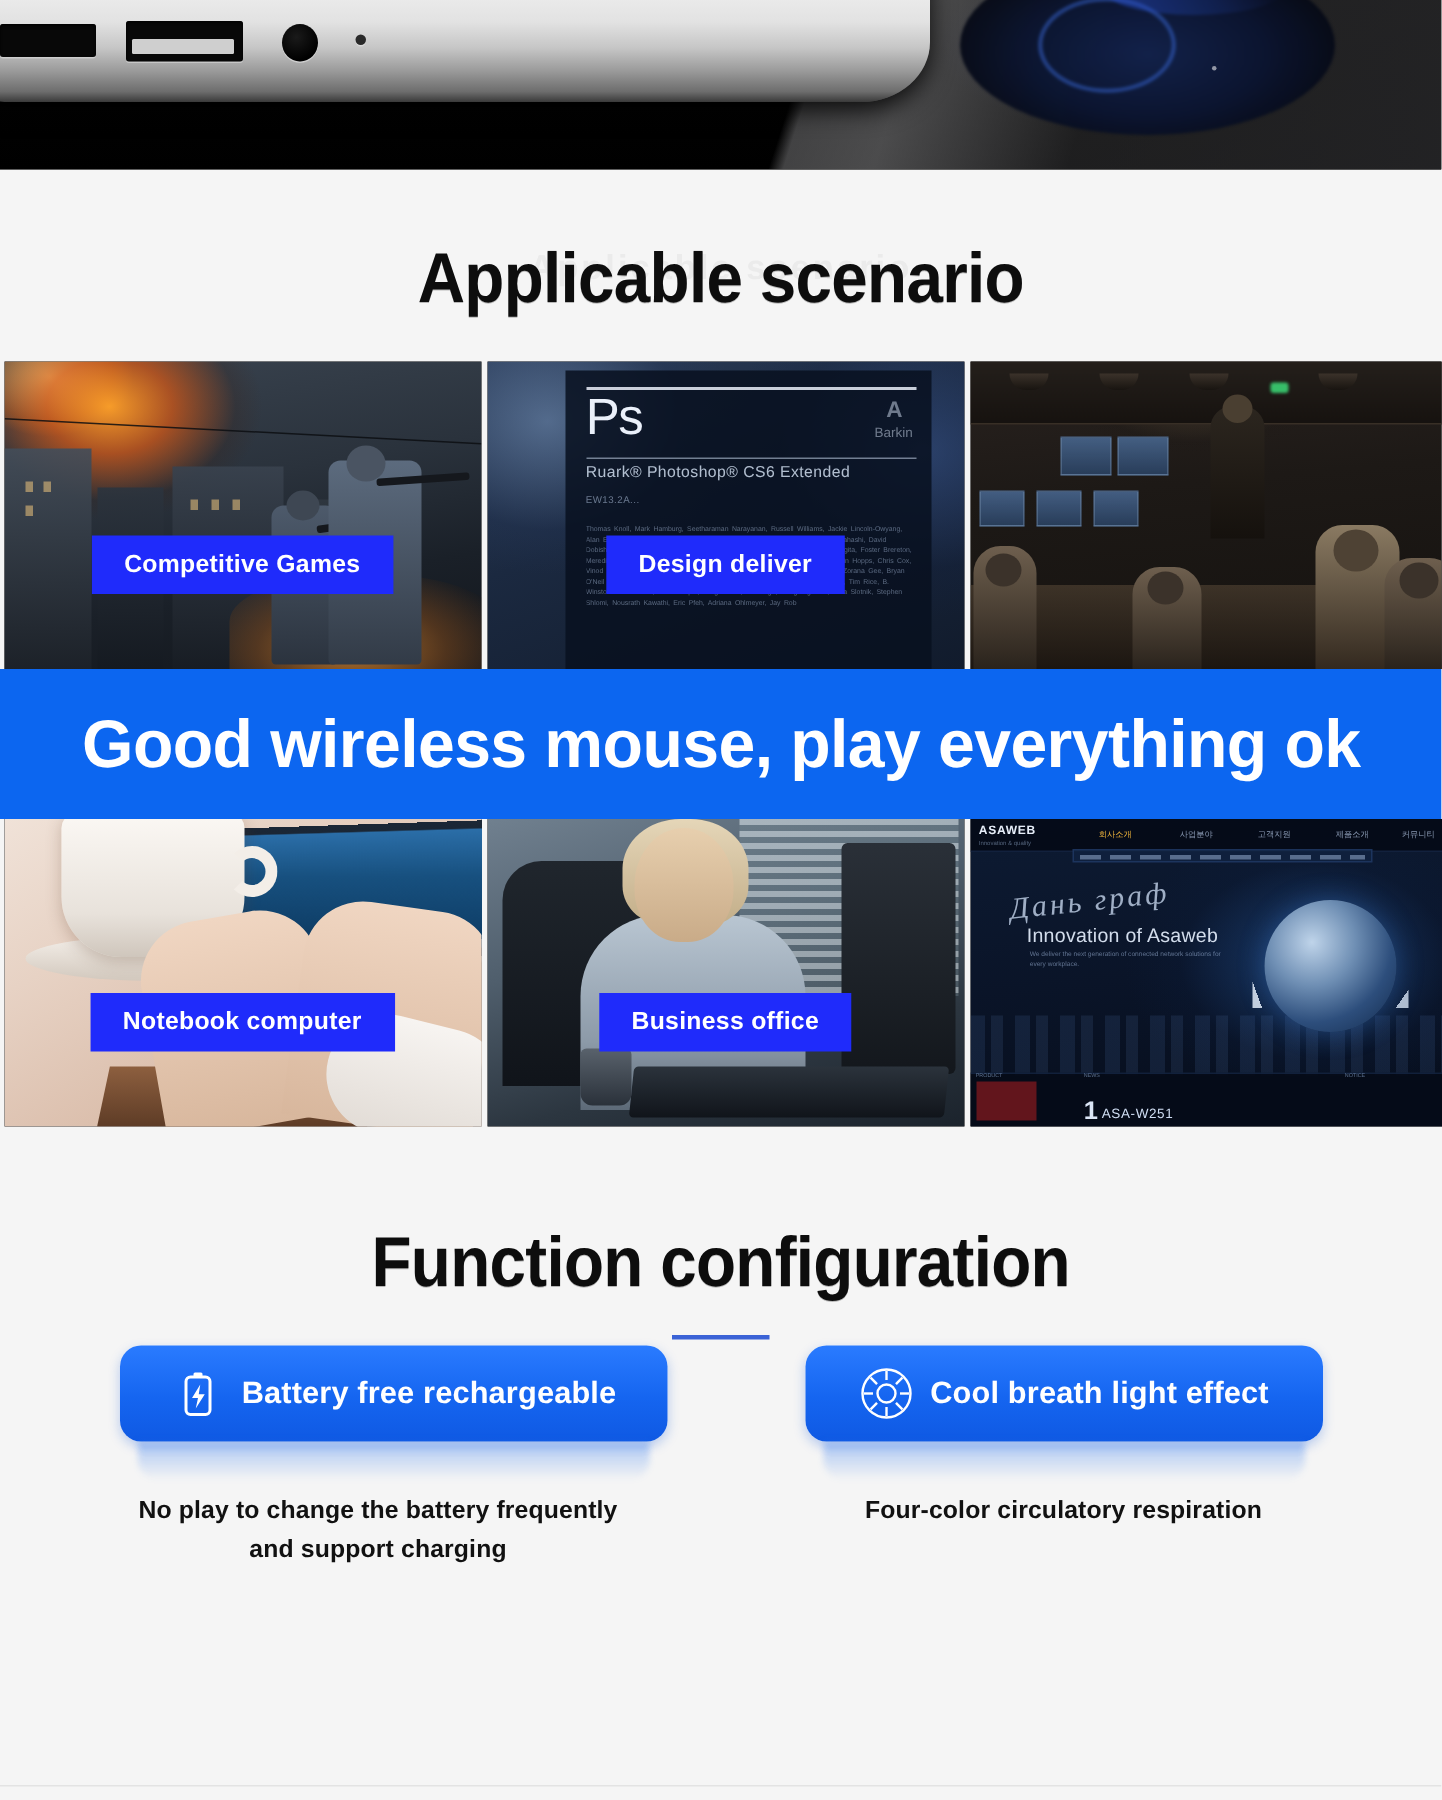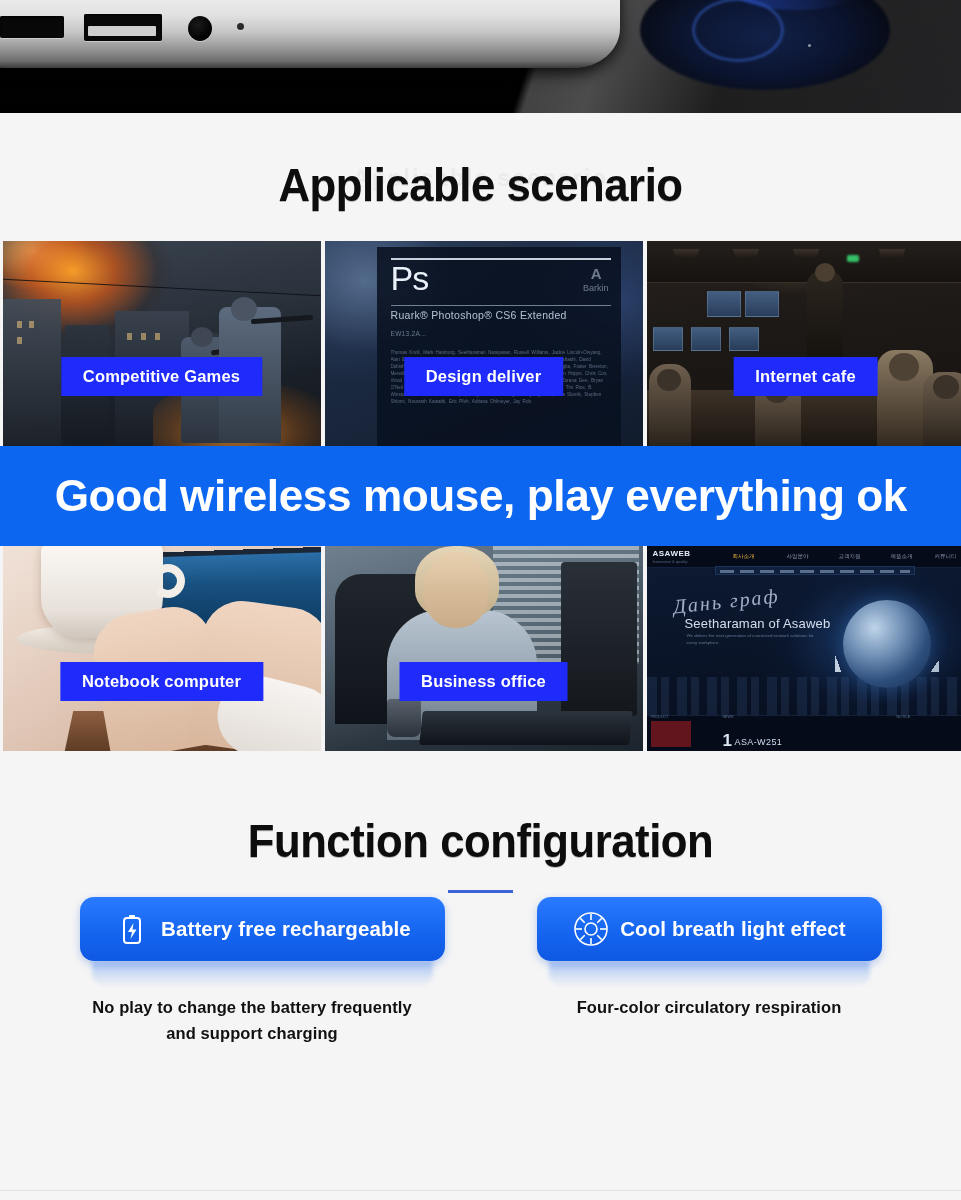--- a/index.html
+++ b/index.html
@@ -632,21 +632,20 @@
       <div class="phead" style="left:10px; top:128px; width:24px; height:22px"></div>
       <div class="person" style="left:108px;width:46px; height:68px"></div>
       <div class="phead" style="left:118px;top:140px; width:24px; height:22px"></div>
       <div class="person" style="left:230px;width:56px; height:96px; background:linear-gradient(180deg,#8a7a62,#33291f)"></div>
       <div class="phead" style="left:242px;top:112px; width:30px; height:28px; background:#4e4234"></div>
       <div class="person" style="left:276px;width:48px; height:74px"></div>
       <div class="phead" style="left:286px;top:134px; width:26px; height:24px"></div>
       <div class="person" style="left:160px;top:30px; width:36px; height:88px; background:linear-gradient(180deg,#2c261f,#15110d); border-radius:14px 14px 0 0"></div>
       <div class="phead" style="left:168px;top:22px; width:20px; height:19px; background:#4a3f31"></div>
     </div>
-    <div class="tile-label">Internet cafe</div>
   </div>
 </div>
 
 <div class="banner">
   <div class="banner-text">Good wireless mouse, play everything ok</div>
 </div>
 
 <div class="grid">
 
   <div class="tile">
@@ -686,21 +685,21 @@
       <div class="brand">ASAWEB</div>
       <div class="brandsub">Innovation &amp; quality</div>
       <div class="navitem on" style="left:86px">회사소개</div>
       <div class="navitem" style="left:140px">사업분야</div>
       <div class="navitem" style="left:192px">고객지원</div>
       <div class="navitem" style="left:244px">제품소개</div>
       <div class="navitem" style="left:288px">커뮤니티</div>
       <div class="subnav"></div>
       <div class="script">Дань граф</div>
       <div class="globe"></div>
-      <div class="tagline">Seetharaman of Asaweb</div>
+      <div class="tagline">Innovation of Asaweb</div>
       <div class="tagsub">We deliver the next generation of connected network solutions for every workplace.</div>
       <div class="footbar">
         <div class="redbox"></div>
         <div class="fnum">1</div>
         <div class="fmodel">ASA-W251</div>
         <div class="ftiny" style="left:4px;  bottom:32px">PRODUCT</div>
         <div class="ftiny" style="left:76px; bottom:32px">NEWS</div>
         <div class="ftiny" style="left:250px;bottom:32px">NOTICE</div>
       </div>
     </div>

